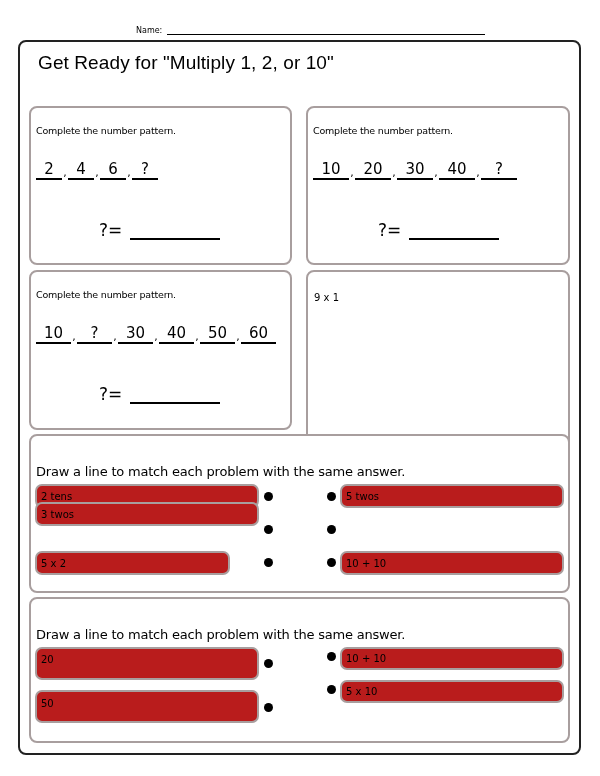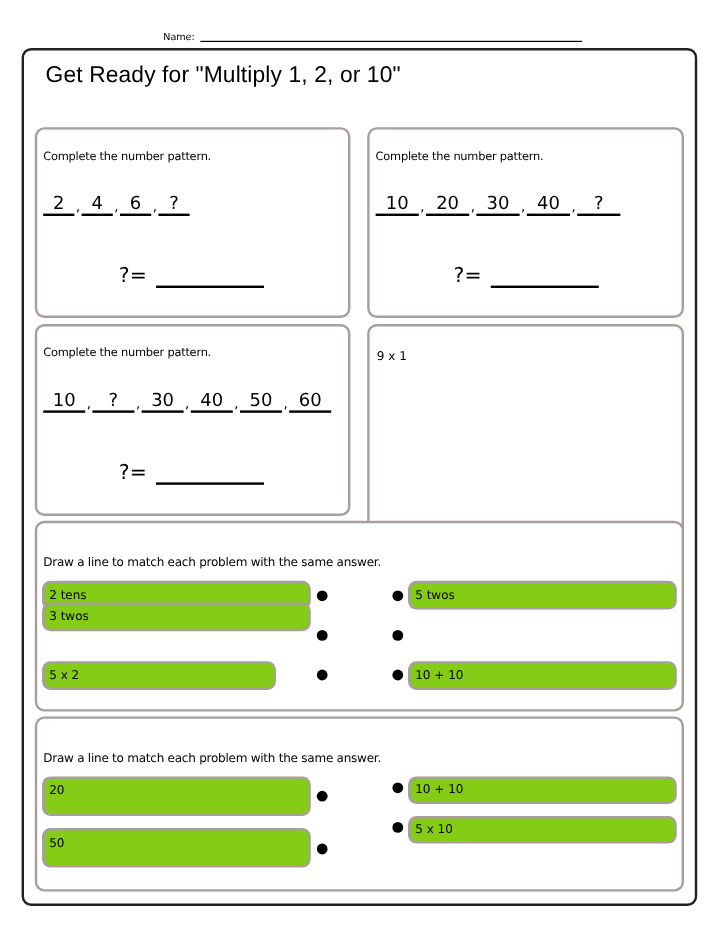--- a/index.html
+++ b/index.html
@@ -22,22 +22,22 @@
 
   .instr { position: absolute; left: 5px; top: 17px; font-size: 9.5px; letter-spacing: -0.2px; }
   .seq { position: absolute; left: 5px; top: 52px; display: flex; align-items: flex-end; font-size: 15px; }
   .seq .blank { display: inline-block; border-bottom: 2px solid #000; text-align: center; padding: 0 2px; line-height: 18px; }
   .seq .comma { display: inline-block; width: 6px; text-align: center; font-size: 11px; line-height: 14px; }
   .answer { position: absolute; top: 112px; display: flex; align-items: flex-end; font-size: 17px; }
   .answer .line { display: inline-block; width: 90px; border-bottom: 2px solid #000; height: 18px; margin-left: 8px; }
 
   .q { position: absolute; left: 6px; top: 20px; font-size: 10px; }
 
-  .m-instr { position: absolute; left: 5px; top: 28px; font-size: 10px; letter-spacing: -0.2px; }
-  .box { position: absolute; border: 2px solid #a89e9e; border-radius: 7px; font-size: 10px; padding-left: 4px; display: flex; align-items: center; background: #84cc16; }
+  .m-instr { position: absolute; left: 5px; top: 28px; font-size: 13px; letter-spacing: -0.2px; }
+  .box { position: absolute; border: 2px solid #a89e9e; border-radius: 7px; font-size: 10px; padding-left: 4px; display: flex; align-items: center; background: #b91c1c; }
   .dot { position: absolute; width: 9px; height: 9px; border-radius: 50%; background: #000; }
 </style>
 </head>
 <body>
 
 <div class="name-row">
   <span>Name:</span>
   <span class="name-line"></span>
 </div>
 

